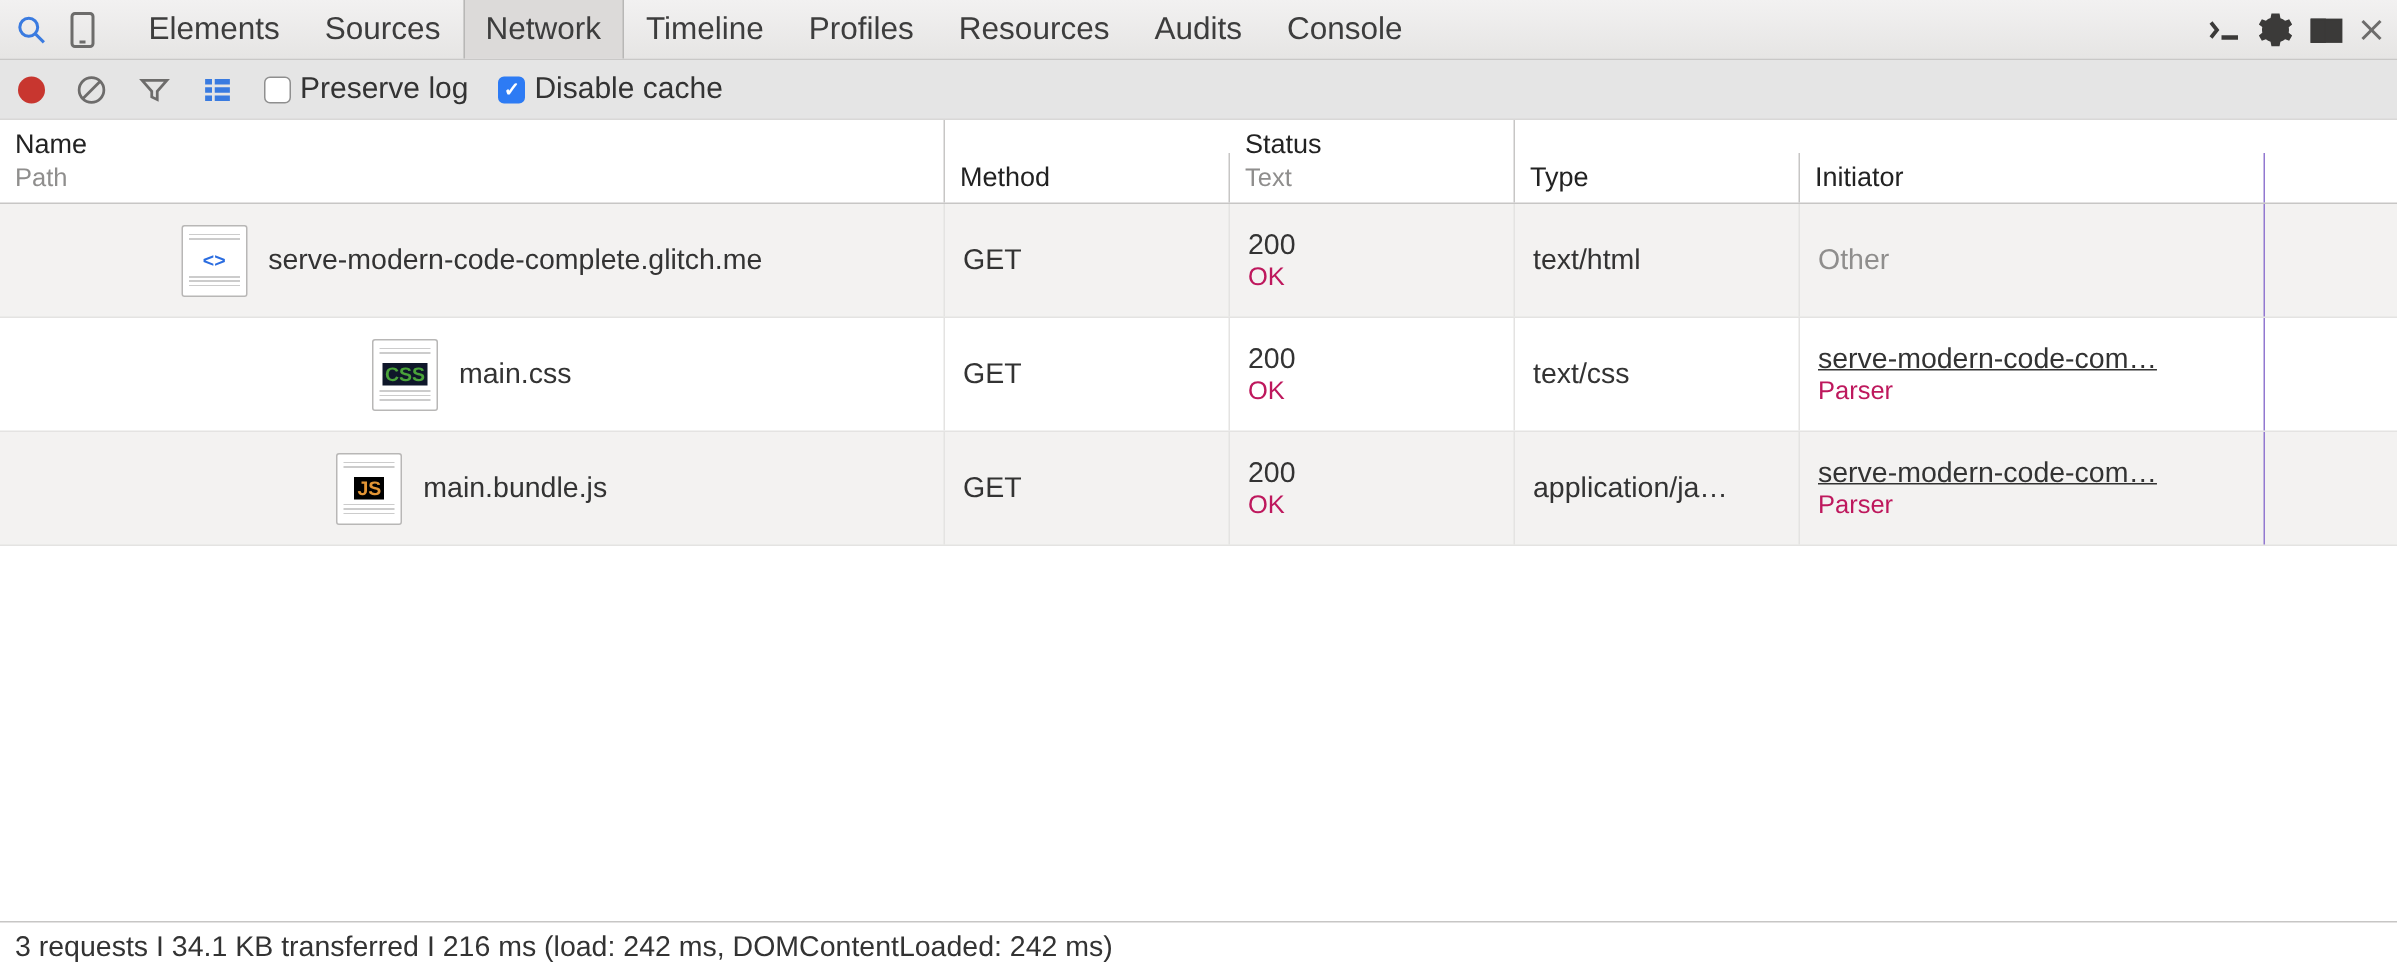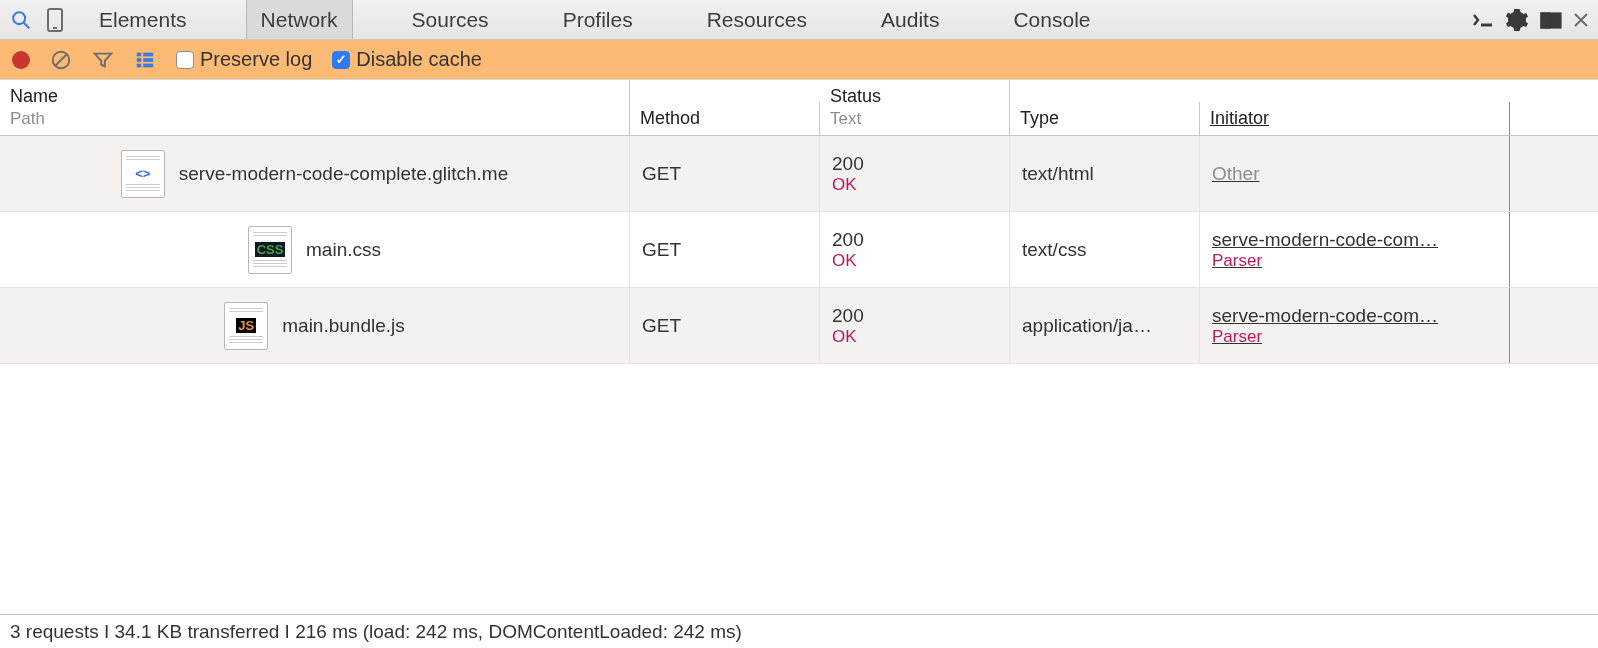--- a/index.html
+++ b/index.html
@@ -24,21 +24,20 @@
       gap: 4px;
     }
     .tabbar .icon-btn {
       width: 30px; height: 30px;
       display: flex; align-items: center; justify-content: center;
       cursor: pointer;
     }
     .tabbar .tabs {
       display: flex; align-items: stretch; height: 100%;
       margin-left: 10px;
-      gap: 44px;
     }
     .tab {
       padding: 0 14px;
       display: flex; align-items: center;
       font-size: 21px;
       color: #3d3d3d;
       cursor: pointer;
       border-left: 1px solid transparent;
       border-right: 1px solid transparent;
     }
@@ -48,21 +47,21 @@
       border-right-color:#b8b7b6;
     }
     .tabbar .spacer { flex:1; }
 
     .toolbar {
       display: flex; align-items: center;
       height: 40px;
       border-bottom: 1px solid #d9d8d7;
       padding: 0 12px;
       gap: 20px;
-      background:#fdba74;
+      background:#e5e5e5;
     }
     .toolbar .record-dot {
       width: 18px; height:18px; border-radius:50%;
       background:#c8362f;
     }
     .toolbar .chk {
       width:18px; height:18px;
       border:1px solid #8f8f8f;
       border-radius:4px;
       display:inline-flex; align-items:center; justify-content:center;
@@ -110,21 +109,21 @@
     .row .cell:last-child{border-right:none;}
     .row .name-cell { flex-direction:row; align-items:center; gap:14px; }
     .row .status-sub, .row .initiator-sub { color:#be185d; font-size:17px; }
     .row .initiator-link { text-decoration:underline; color:#333; }
     .row .initiator-muted { color:#8f8e8d; }
 
     .col-name { width:630px; }
     .col-method { width:190px; }
     .col-status { width:190px; }
     .col-type { width:190px; }
-    .col-initiator { width:310px; border-right:1px solid #9278d0 !important;text-decoration:underline; }
+    .col-initiator { width:310px; border-right:1px solid #9278d0 !important; }
     .col-size { width:86px; }
 
     .file-ico {
       width:44px; height:48px;
       border:1px solid #b8b7b6;
       background:#fff;
       border-radius:2px;
       display:flex; align-items:center; justify-content:center;
       font-size:13px; font-weight:bold;
       flex-shrink:0;
@@ -170,22 +169,23 @@
   </div>
   <div class="icon-btn">
     <svg class="svg-gray" width="18" height="26" viewBox="0 0 18 26">
         <rect x="2" y="2" width="14" height="22" rx="2"></rect>
         <line x1="7" y1="21" x2="11" y2="21"></line>
       </svg>
   </div>
 
   <div class="tabs">
     <div class="tab">Elements</div>
+    <div class="tab">Sources</div>
     <div class="tab active">Network</div>
-    <div class="tab">Sources</div>
+    <div class="tab">Timeline</div>
     <div class="tab">Profiles</div>
     <div class="tab">Resources</div>
     <div class="tab">Audits</div>
     <div class="tab">Console</div>
   </div>
 
   <div class="spacer"></div>
 
   <div class="icon-btn">
     <svg class="svg-dark" width="24" height="20" viewBox="0 0 24 20">

